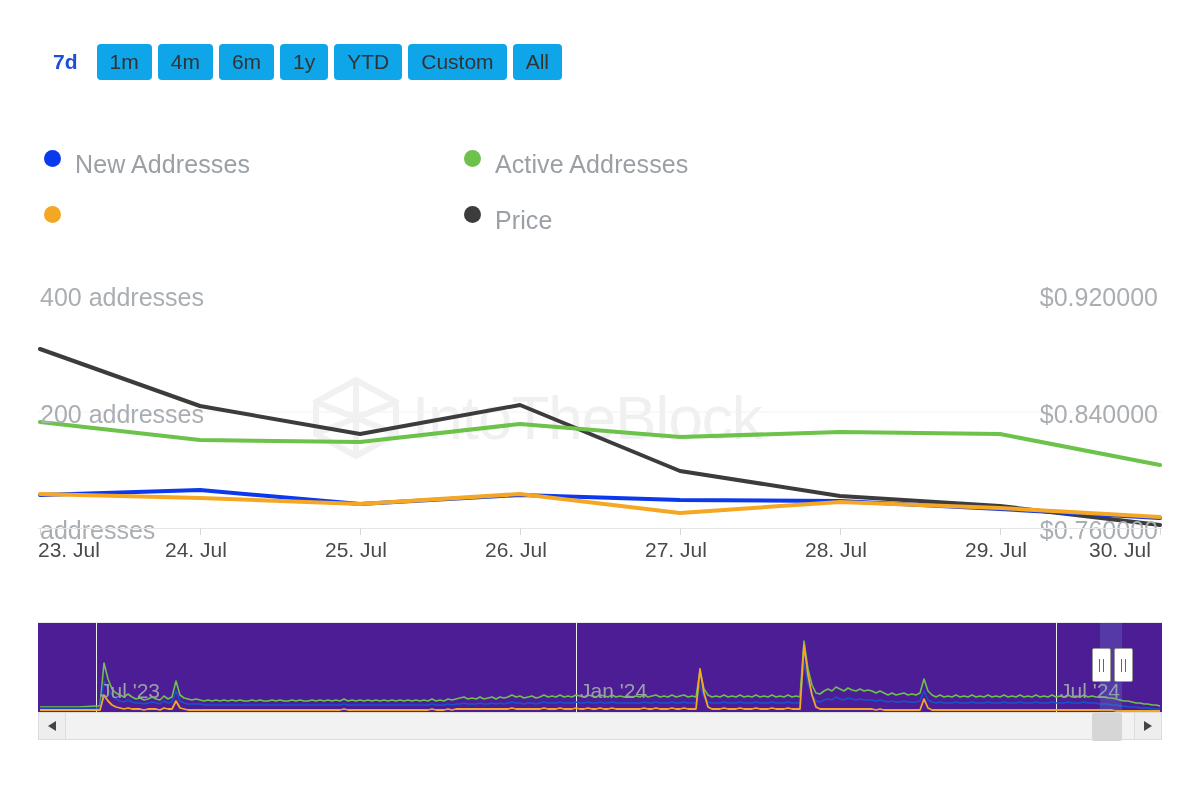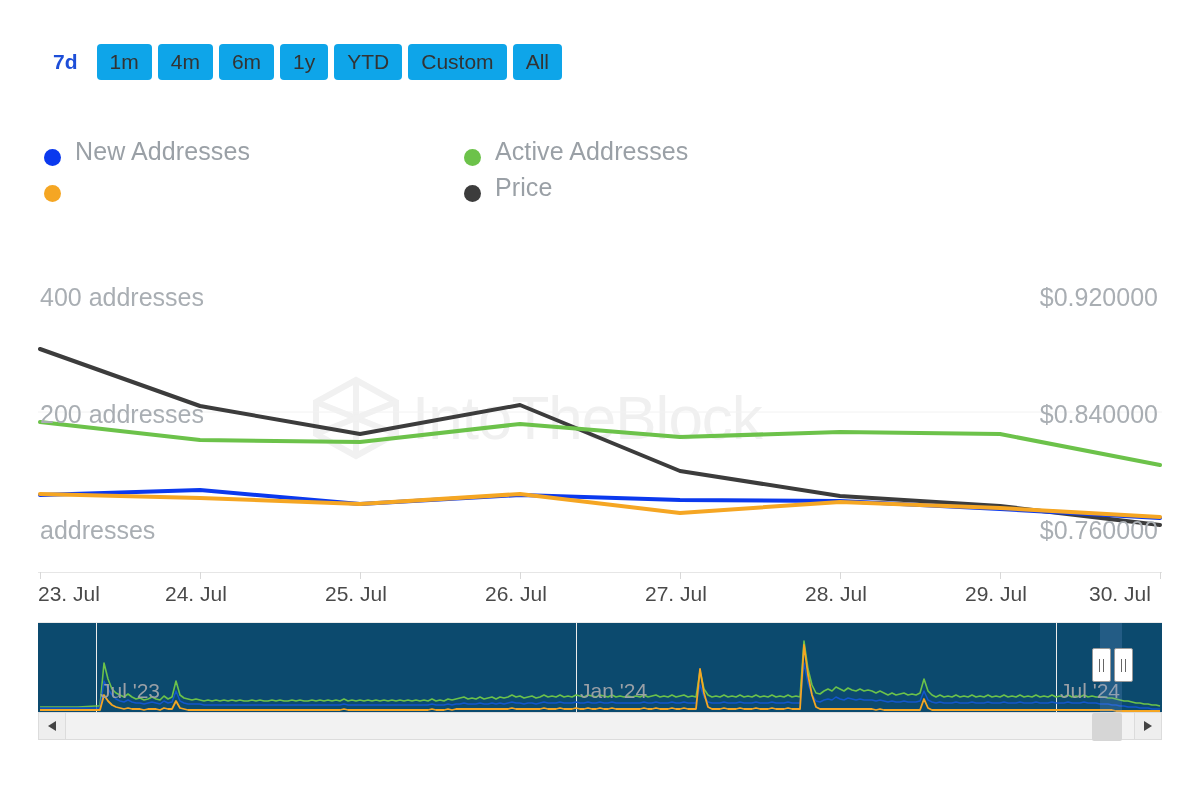--- a/index.html
+++ b/index.html
@@ -46,23 +46,24 @@
   #legend {
     position: absolute;
     left: 44px;
     top: 130px;
     width: 760px;
     display: flex;
     flex-wrap: wrap;
   }
   .legend-item {
     display: flex;
-    align-items: flex-end;
+    align-items: flex-start;
     height: 36px;
     cursor: pointer;
+    margin-top: 20px;
   }
   .legend-item.col-a { width: 420px; }
   .legend-item.col-b { width: 330px; }
   .legend-dot {
     width: 17px;
     height: 17px;
     border-radius: 50%;
     margin-right: 14px;
     flex: none;
   }
@@ -111,21 +112,21 @@
     font-size: 62px;
     color: #f0f0f0;
     letter-spacing: -1px;
     font-family: "Liberation Sans", sans-serif;
   }
 
   
   #x-axis {
     position: absolute;
     left: 0;
-    top: 572px;
+    top: 528px;
     width: 1200px;
     height: 48px;
   }
   #x-axis .axis-line {
     position: absolute;
     left: 38px;
     top: 0;
     width: 1124px;
     height: 1px;
     background: #e6e6e6;
@@ -154,21 +155,21 @@
     height: 92px;
   }
   #nav-plot {
     position: absolute;
     left: 0;
     top: 0;
     width: 1124px;
     height: 92px;
     border-top: 1px solid #ebebeb;
     border-bottom: 1px solid #ebebeb;
-    background: #0c4a6e;
+    background: #4c1d95;
     overflow: hidden;
   }
   .nav-gridline {
     position: absolute;
     top: 0;
     width: 1px;
     height: 92px;
     background: #ebebeb;
   }
   .nav-date-label {

